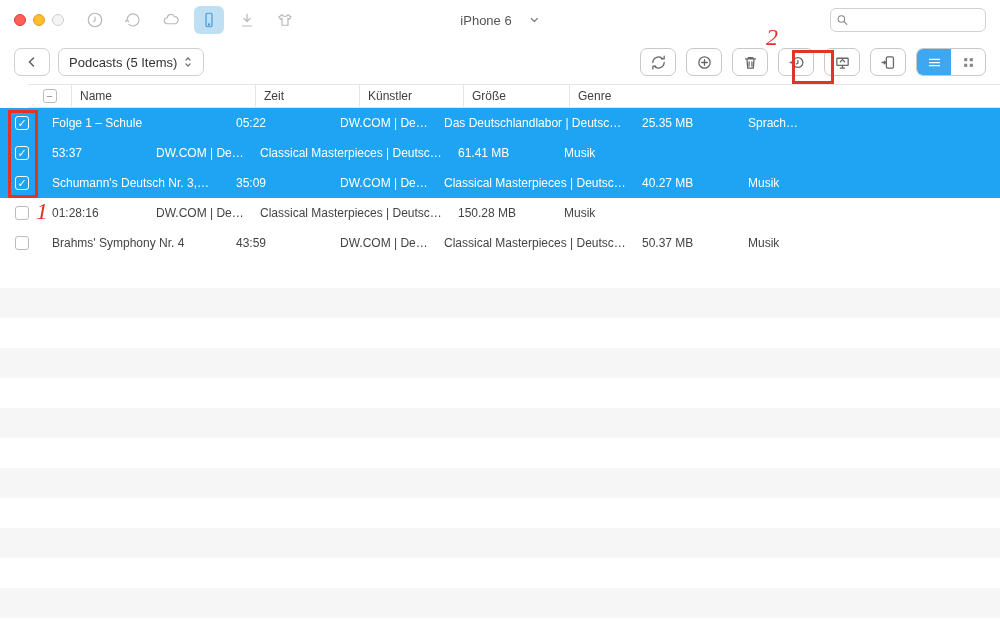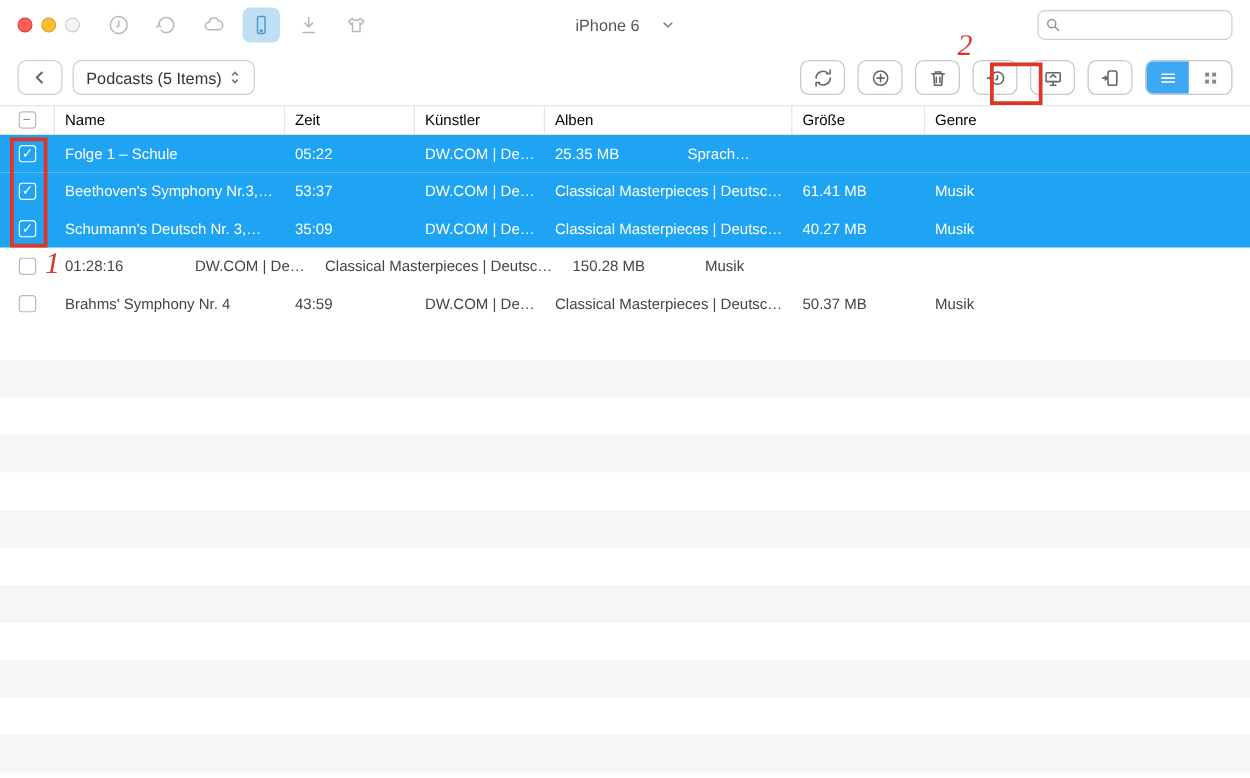--- a/index.html
+++ b/index.html
@@ -29,21 +29,21 @@
 .breadcrumb-pill { padding: 0 10px; font-size: 13px; color: #333; gap: 6px; }
 
 .action-group { margin-left: auto; display: flex; gap: 10px; align-items: center; }
 .action-btn { width: 36px; height: 28px; border: 1px solid #c8c8c8; border-radius: 7px; background: #fff; display: flex; align-items: center; justify-content: center; cursor: pointer; color: #666; }
 .action-btn svg { width: 17px; height: 17px; }
 .view-toggle { display: flex; border: 1px solid #c8c8c8; border-radius: 7px; overflow: hidden; }
 .view-toggle > div { width: 34px; height: 26px; display: flex; align-items: center; justify-content: center; cursor: pointer; }
 .view-toggle .active-view { background: #3da7f2; color: #fff; }
 .view-toggle svg { width: 15px; height: 15px; }
 
-.table-head { height: 24px; display: flex; border-top: 1px solid #e5e5e5; border-bottom: 1px solid #e5e5e5; font-size: 12px; color: #000000; }
+.table-head { height: 24px; display: flex; border-top: 1px solid #e5e5e5; border-bottom: 1px solid #e5e5e5; font-size: 12px; color: #404040; margin-left: 28px; }
 .th { display: flex; align-items: center; padding: 0 8px; border-right: 1px solid #e5e5e5; }
 .th:last-child { border-right: none; }
 
 .col-check { width: 44px; justify-content: center; }
 .col-name { width: 184px; }
 .col-zeit { width: 104px; }
 .col-kuenstler { width: 104px; }
 .col-alben { width: 198px; }
 .col-groesse { width: 106px; }
 .col-genre { width: 70px; }
@@ -195,42 +195,41 @@
   </div>
 </div>
 
 <div class="table-head">
   <div class="th col-check">
     <div class="checkbox indet"></div>
   </div>
   <div class="th col-name">Name</div>
   <div class="th col-zeit">Zeit</div>
   <div class="th col-kuenstler">Künstler</div>
-  <div class="th col-alben">Alben</div>
   <div class="th col-groesse">Größe</div>
   <div class="th col-genre">Genre</div>
 </div>
 
 <div class="rows" id="rows">
     <div class="row selected">
       <div class="cell col-check" style="display:flex;justify-content:center">
         <div class="checkbox checked"></div>
       </div>
       <div class="cell col-name">Folge 1 – Schule</div>
       <div class="cell col-zeit">05:22</div>
       <div class="cell col-kuenstler">DW.COM | Deut…</div>
+      <div class="cell col-alben">Das Deutschlandlabor | Deutsch l…</div>
       <div class="cell col-groesse">25.35 MB</div>
       <div class="cell col-genre">Sprachk…</div>
       <div class="cell col-bewertung"></div>
     </div>
     <div class="row selected">
       <div class="cell col-check" style="display:flex;justify-content:center">
         <div class="checkbox checked"></div>
       </div>
-      <div class="cell col-name">Beethoven's Symphony Nr.3, t…</div>
       <div class="cell col-zeit">53:37</div>
       <div class="cell col-kuenstler">DW.COM | Deut…</div>
       <div class="cell col-alben">Classical Masterpieces | Deutsch…</div>
       <div class="cell col-groesse">61.41 MB</div>
       <div class="cell col-genre">Musik</div>
       <div class="cell col-bewertung"></div>
     </div>
     <div class="row selected">
       <div class="cell col-check" style="display:flex;justify-content:center">
         <div class="checkbox checked"></div>

